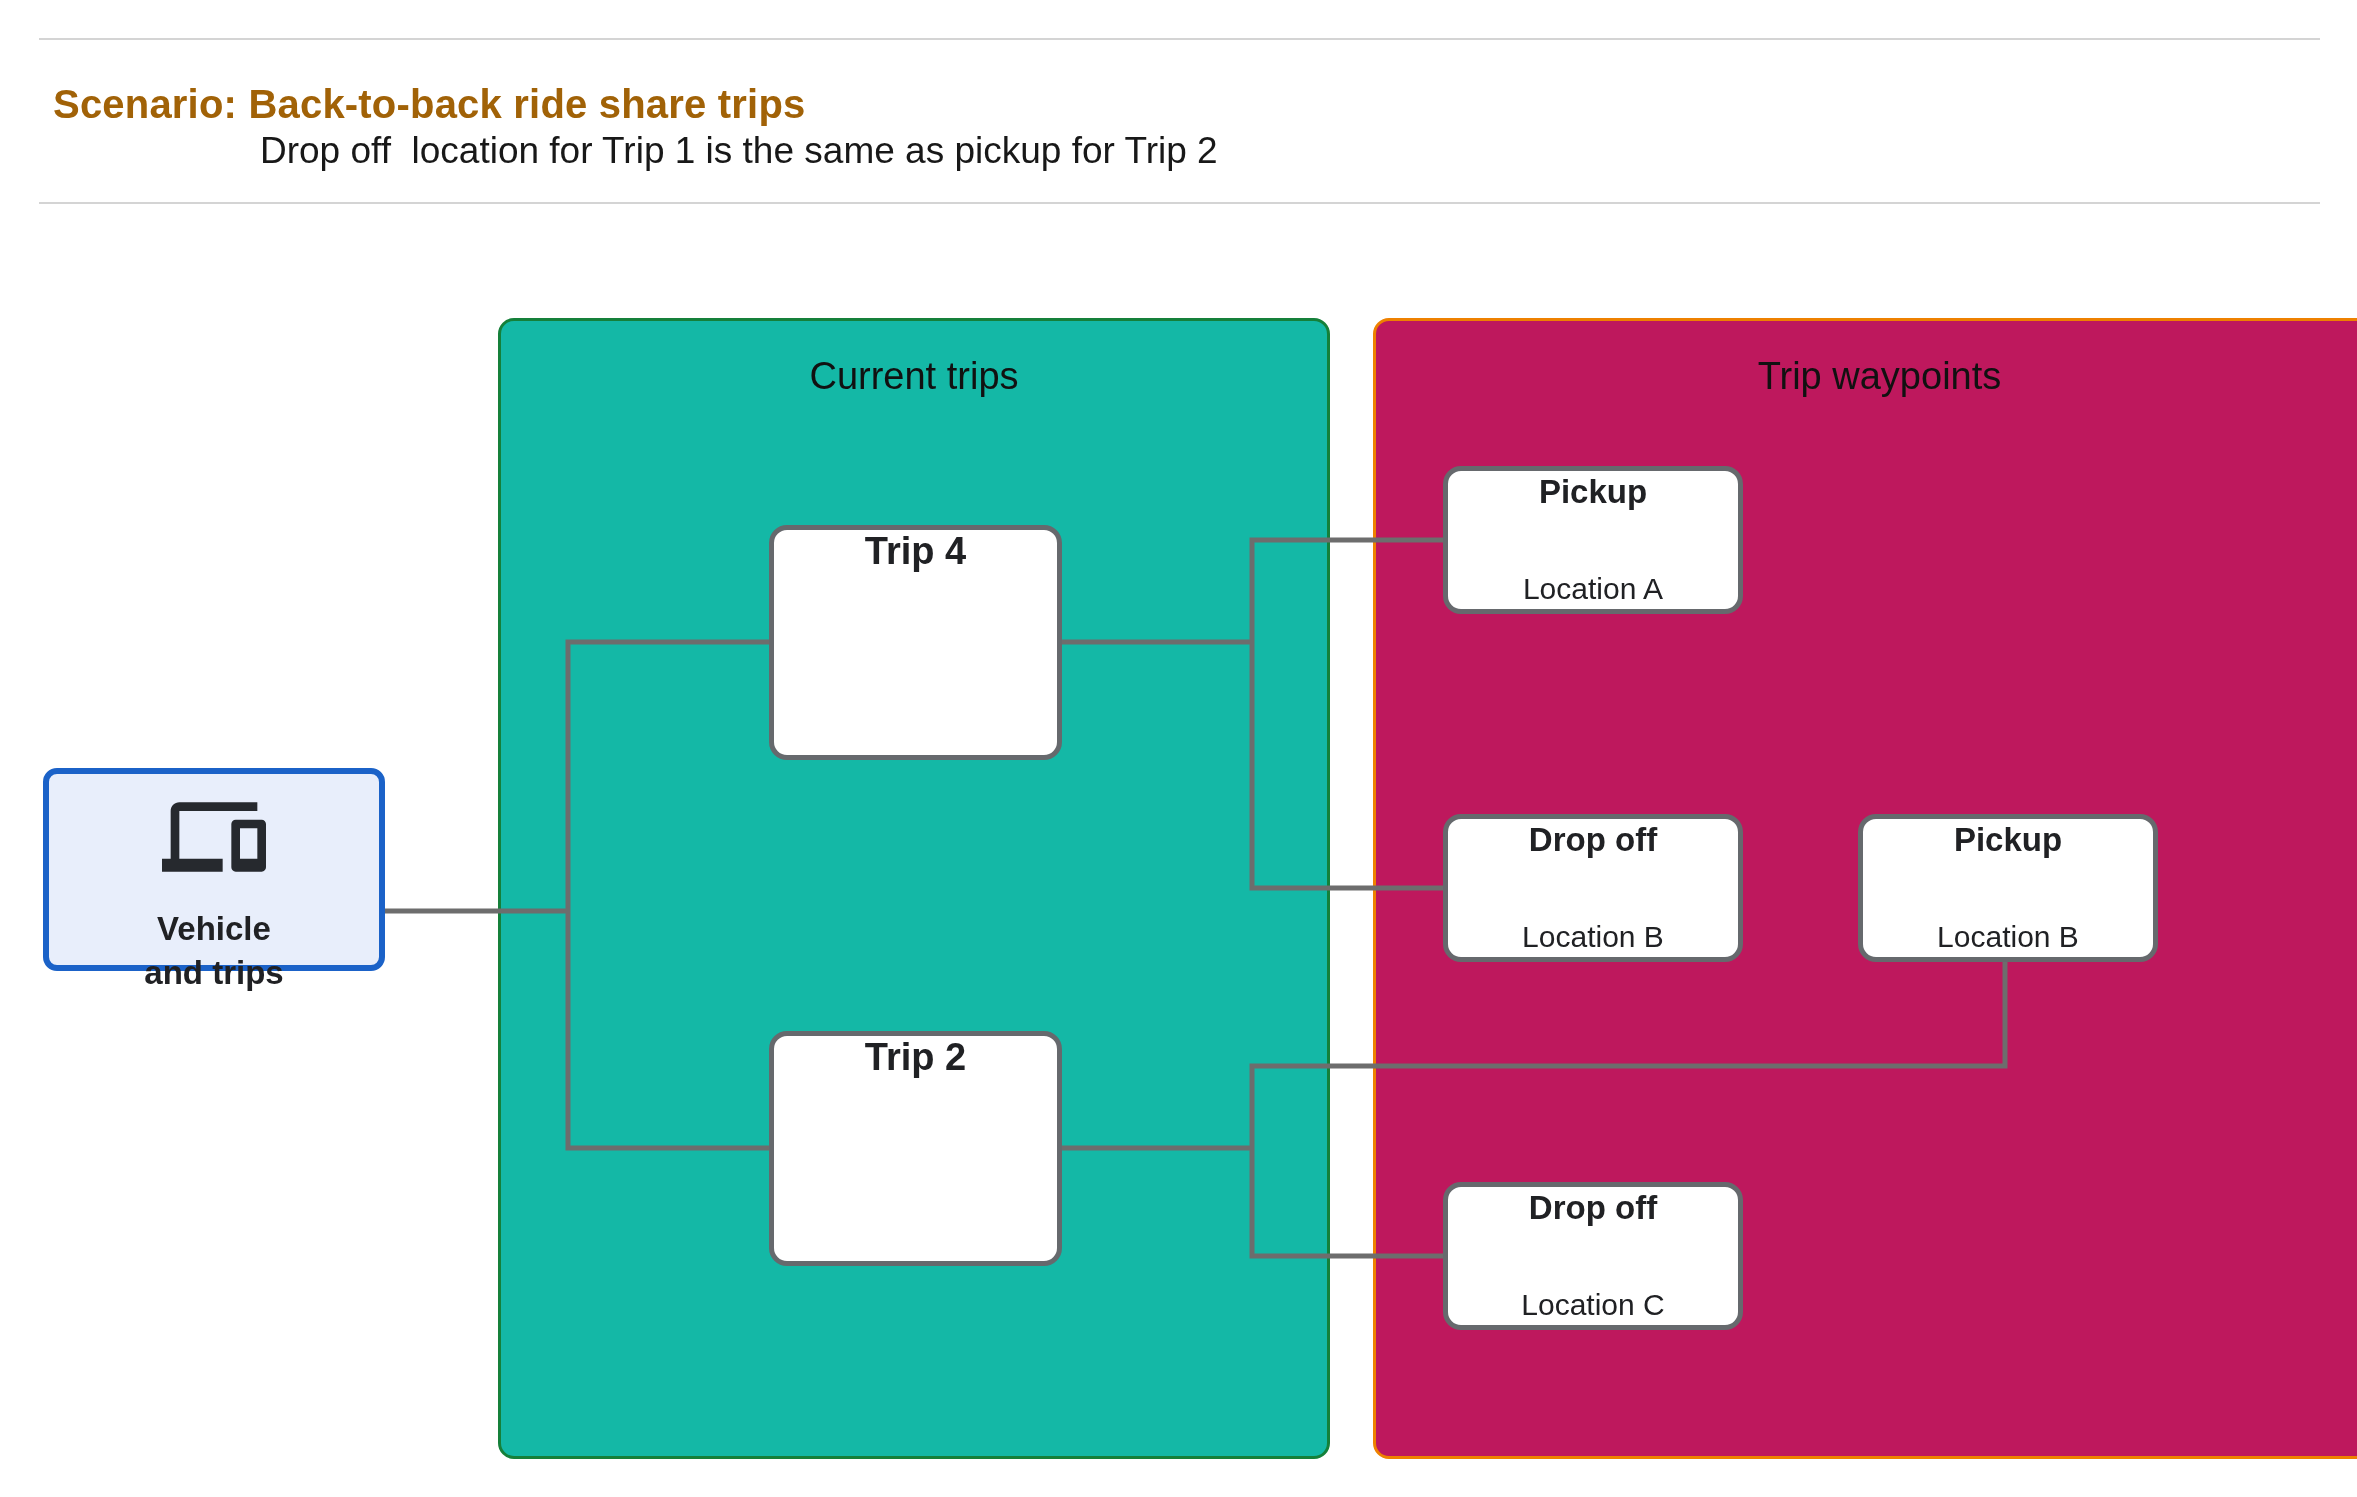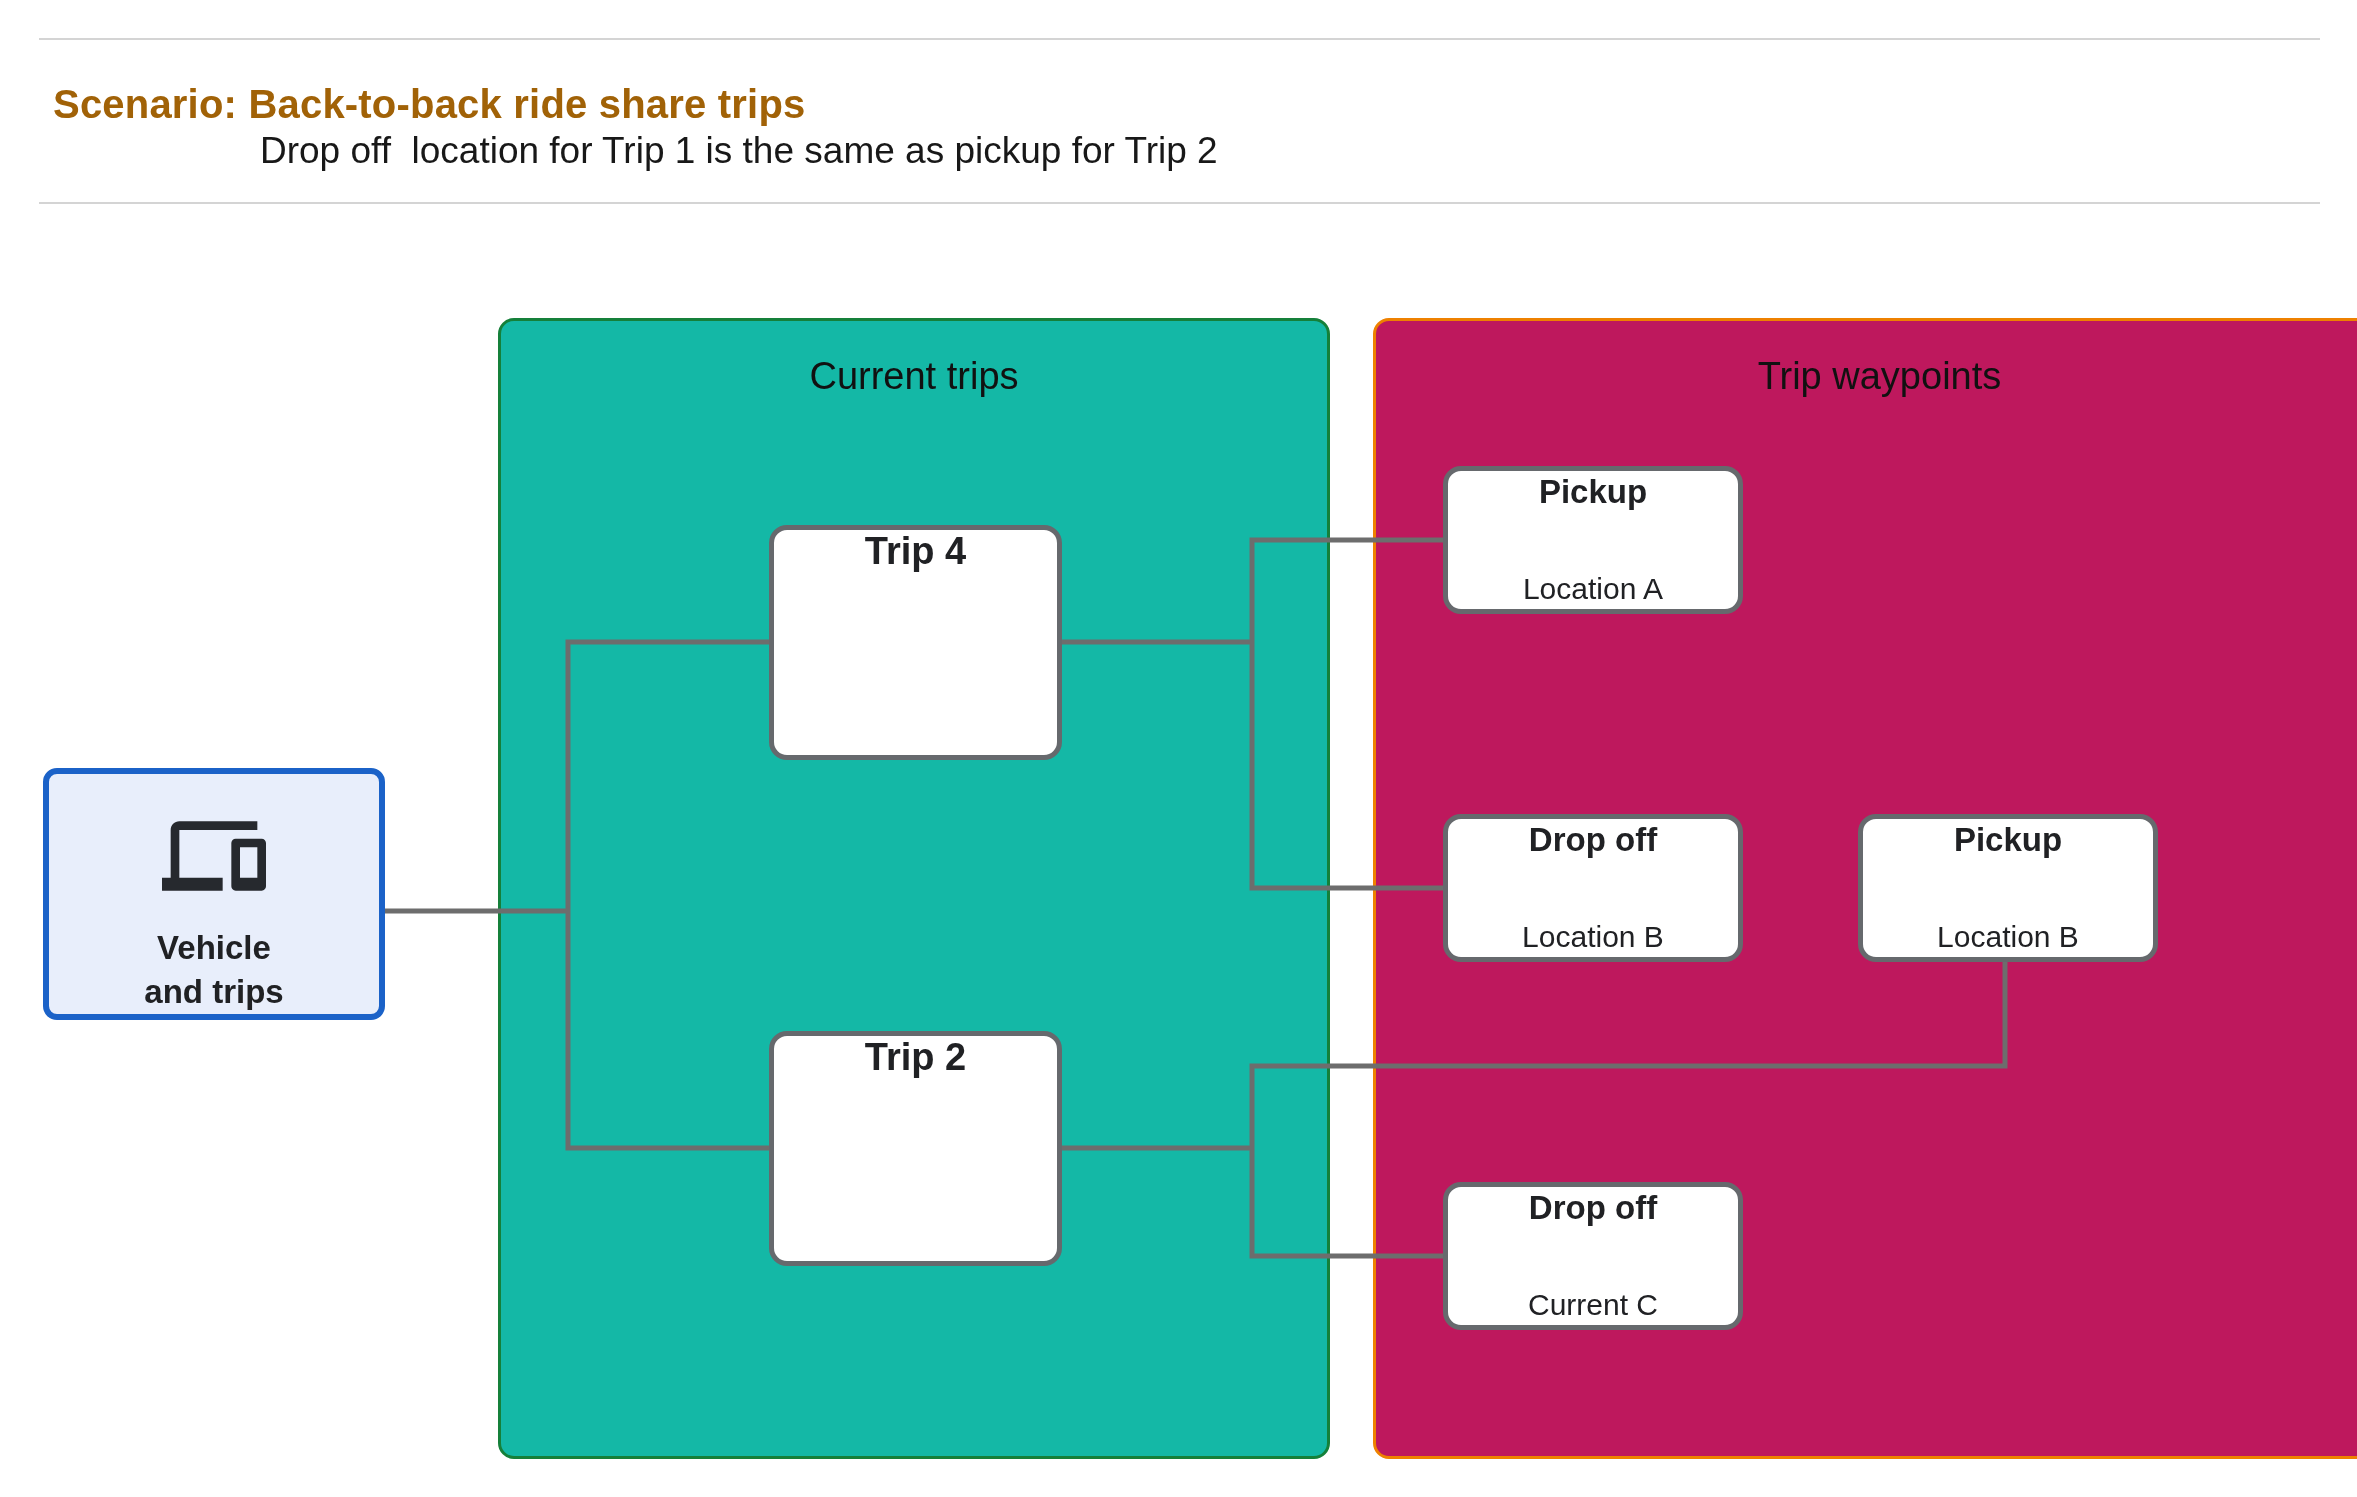--- a/index.html
+++ b/index.html
@@ -14,21 +14,21 @@
   .main-subtitle{position:absolute;left:260px;top:130px;font-size:37px;font-weight:400;color:#181818;white-space:pre-wrap;}
 
   .panel{position:absolute;top:318px;height:1141px;border-radius:16px;box-sizing:border-box;z-index:1;}
   .panel.green{left:498px;width:832px;background:#14b8a6;border:3px solid #15803a;}
   .panel.orange{left:1373px;width:1013px;background:#be185d;border:3px solid #ee8100;}
   .panel-title{position:absolute;top:34px;left:0;width:100%;text-align:center;font-size:38px;font-weight:400;color:#111;}
 
   .connector-svg{position:absolute;left:0;top:0;z-index:2;}
 
   .node{position:absolute;box-sizing:border-box;background:#ffffff;z-index:3;display:flex;flex-direction:column;align-items:center;justify-content:space-between;text-align:center;}
-  .vehicle-node{left:43px;top:768px;width:342px;height:252px;background:#e8eefb;border:6px solid #1b62c8;border-radius:14px;justify-content:flex-end;}
+  .vehicle-node{left:43px;top:768px;width:342px;height:203px;background:#e8eefb;border:6px solid #1b62c8;border-radius:14px;justify-content:center;}
   .vehicle-icon-wrap{margin-top:40px;height:110px;display:flex;align-items:center;justify-content:center;}
   .vehicle-label{font-size:33px;font-weight:700;line-height:44px;color:#202124;margin-top:18px;}
   .trip-node{width:293px;height:235px;border:5px solid #66696d;border-radius:18px;}
   .trip-node .trip-label{font-size:38px;font-weight:600;color:#202124;}
   #trip-1{left:769px;top:525px;}
   #trip-2{left:769px;top:1031px;}
   .waypoint-node{width:300px;height:148px;border:5px solid #66696d;border-radius:18px;}
   .wp-title{font-size:33px;font-weight:700;color:#202124;line-height:42px;}
   .wp-sub{font-size:30px;font-weight:400;color:#202124;line-height:40px;}
   #wp-pickup-a{left:1443px;top:466px;}
@@ -100,16 +100,16 @@
     <div class="wp-sub">Location B</div>
   </div>
 
   <div class="node waypoint-node" id="wp-pickup-b">
     <div class="wp-title">Pickup</div>
     <div class="wp-sub">Location B</div>
   </div>
 
   <div class="node waypoint-node" id="wp-dropoff-c">
     <div class="wp-title">Drop off</div>
-    <div class="wp-sub">Current C</div>
+    <div class="wp-sub">Location C</div>
   </div>
 
 </div>
 
 </body></html>

